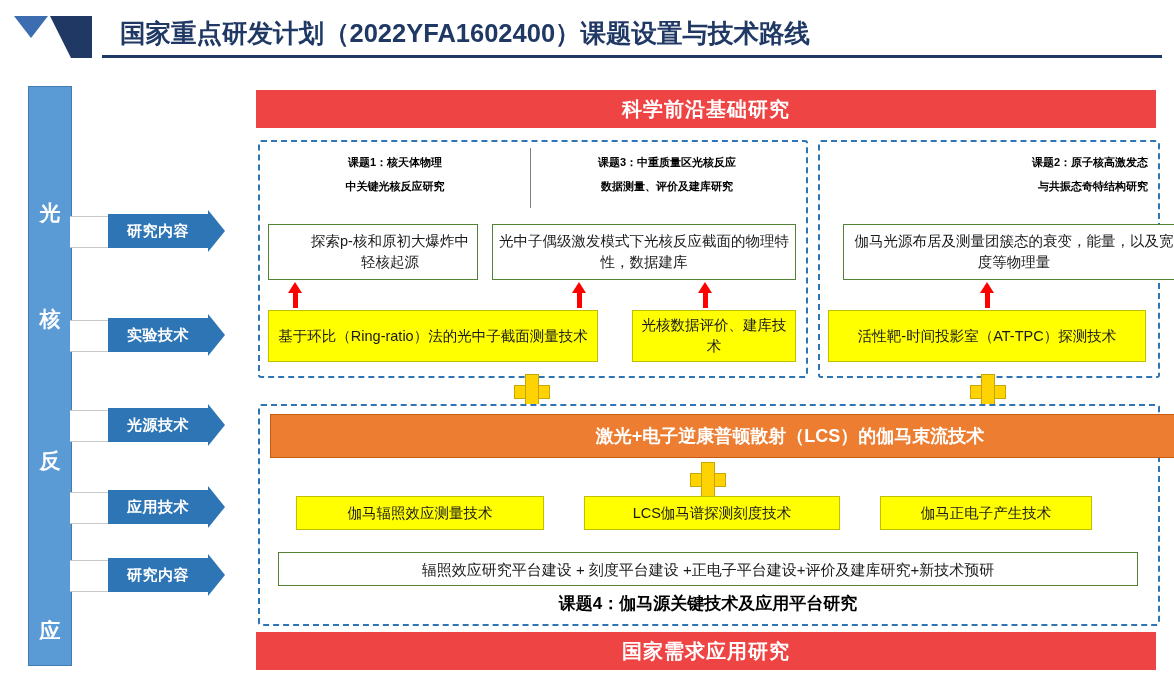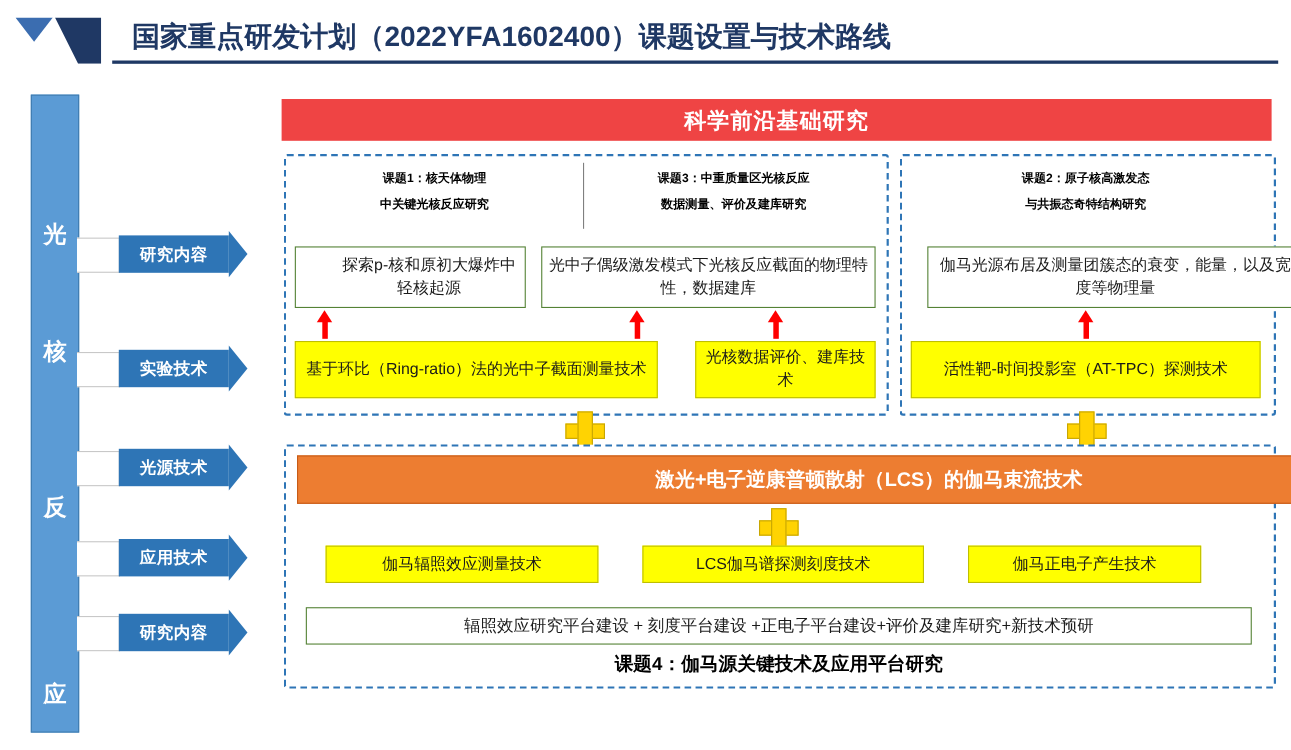--- a/index.html
+++ b/index.html
@@ -253,21 +253,21 @@
   <div class="red-arrow-stem" style="left:577px; top:292px; height:16px;"></div>
   <div class="red-arrow" style="left:572px; top:282px;"></div>
 
   <div class="red-arrow-stem" style="left:703px; top:292px; height:16px;"></div>
   <div class="red-arrow" style="left:698px; top:282px;"></div>
 
   <div class="cell cell-yellow" style="left:632px; top:310px; width:164px; height:52px;">光核数据评价、建库技术</div>
   <div class="cell cell-yellow" style="left:268px; top:310px; width:330px; height:52px;">基于环比（Ring-ratio）法的光中子截面测量技术</div>
 
   <div class="dashed-box" style="left:818px; top:140px; width:338px; height:234px;"></div>
-  <div class="topic-head" style="left:826px; top:150px; width:322px;">
+  <div class="topic-head" style="left:826px; top:150px; width:322px;text-align:right;">
     <div>课题2：原子核高激发态</div>
     <div>与共振态奇特结构研究</div>
   </div>
   <div class="cell cell-white" style="left:828px; top:224px; width:342px; height:56px;margin-left:15px;">伽马光源布居及测量团簇态的衰变，能量，以及宽度等物理量</div>
 
   <div class="red-arrow-stem" style="left:985px; top:292px; height:16px;"></div>
   <div class="red-arrow" style="left:980px; top:282px;"></div>
 
   <div class="cell cell-yellow" style="left:828px; top:310px; width:318px; height:52px;">活性靶-时间投影室（AT-TPC）探测技术</div>
 
@@ -290,14 +290,15 @@
   </div>
 
   <div class="cell cell-yellow" style="left:296px; top:496px; width:248px; height:34px;">伽马辐照效应测量技术</div>
   <div class="cell cell-yellow" style="left:880px; top:496px; width:212px; height:34px;">伽马正电子产生技术</div>
   <div class="cell cell-yellow" style="left:584px; top:496px; width:256px; height:34px;">LCS伽马谱探测刻度技术</div>
 
   <div class="cell cell-white" style="left:278px; top:552px; width:860px; height:34px; font-size:15px;">辐照效应研究平台建设 + 刻度平台建设 +正电子平台建设+评价及建库研究+新技术预研</div>
 
   <div class="topic4-label" style="left:278px; top:592px; width:860px;">课题4：伽马源关键技术及应用平台研究</div>
 
+  <div class="banner" style="left:256px; top:632px; width:900px; height:38px;">国家需求应用研究</div>
 
 </div>
 
 </body></html>

